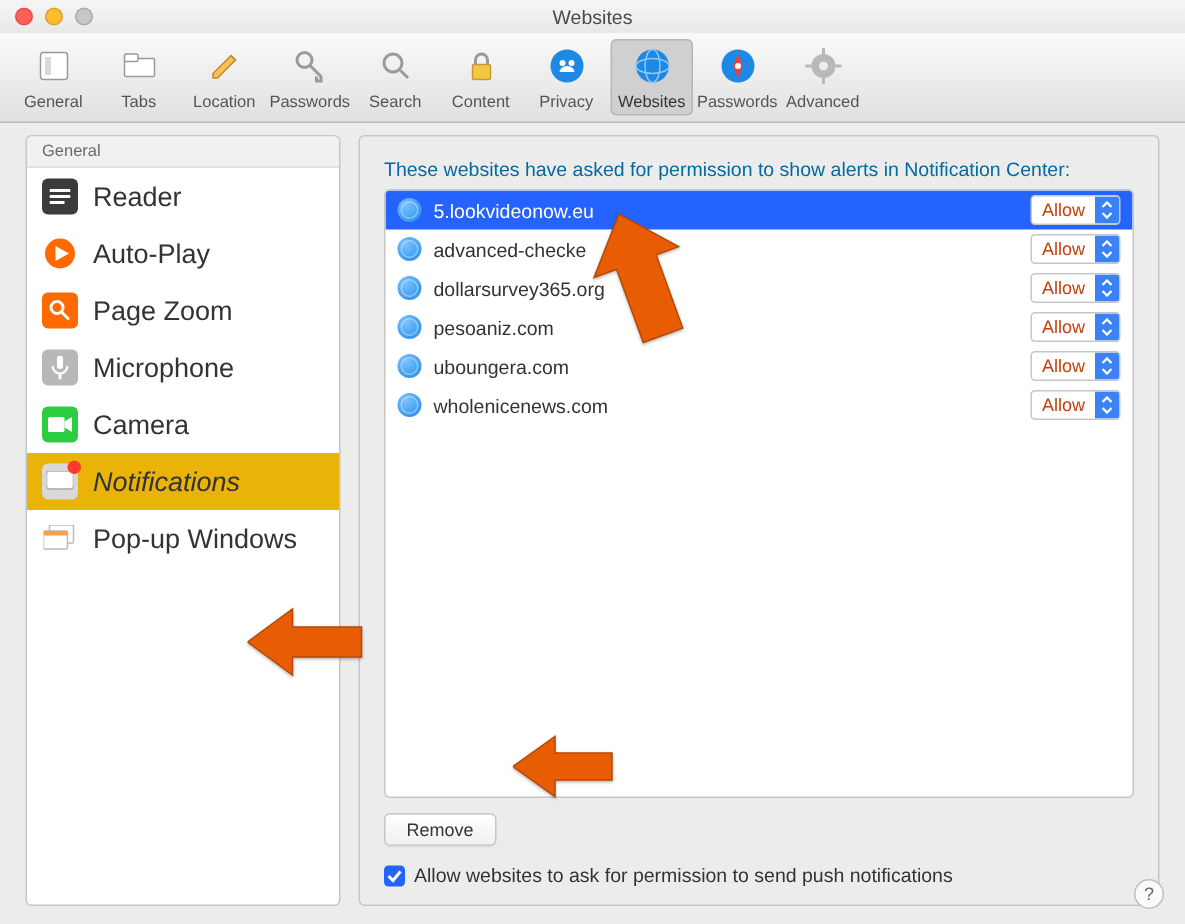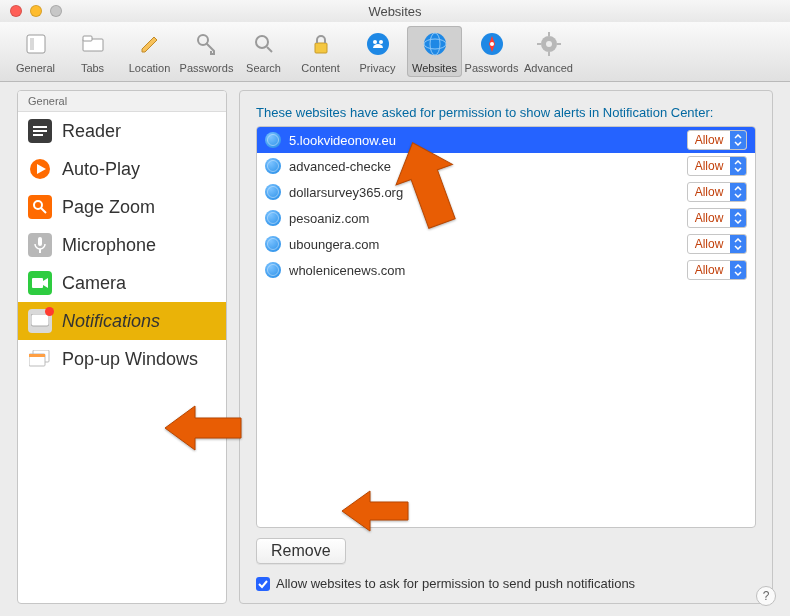--- a/index.html
+++ b/index.html
@@ -38,21 +38,21 @@
   .row.selected { background:#2563ff; color:#fff; }
   .globe { width:16px; height:16px; border-radius:50%; background: radial-gradient(circle at 35% 30%, #7cc3ff, #1e88e5); margin-right:8px; flex-shrink:0; position:relative; }
   .globe::before { content:""; position:absolute; inset:2px; border:1px solid rgba(255,255,255,0.4); border-radius:50%; }
   .site { flex:1; }
   .perm { width:60px; height:20px; background:#fff; border:1px solid #c6c6c6; border-radius:3px; display:flex; overflow:hidden; }
   .perm-label { flex:1; font-size:12px; color:#c2410c; display:flex; align-items:center; justify-content:center;text-align:right; }
   .perm-caret { width:16px; background:#3b82f6; display:flex; align-items:center; justify-content:center; }
   .perm-caret svg { width:8px; height:12px; }
 
   .bottom-controls { display:flex; align-items:center; gap:12px; padding-top:10px; flex-direction:column; align-items:flex-start; }
-  .btn { background:linear-gradient(#ffffff,#f0f0f0); border:1px solid #c6c6c6; border-radius:4px; padding:3px 14px; font-size:16px; color:#333; box-shadow:0 1px 0 rgba(0,0,0,0.05); cursor:default; }
+  .btn { background:linear-gradient(#ffffff,#f0f0f0); border:1px solid #c6c6c6; border-radius:4px; padding:3px 14px; font-size:12px; color:#333; box-shadow:0 1px 0 rgba(0,0,0,0.05); cursor:default; }
   .checkbox-row { display:flex; align-items:center; gap:6px; font-size:13px; color:#333;text-align:right; }
   .chk { width:14px; height:14px; border-radius:3px; background:#2563ff; display:flex; align-items:center; justify-content:center; }
 
   .help { position:absolute; right:14px; bottom:10px; width:20px; height:20px; border-radius:50%; border:1px solid #bfbfbf; background:#fafafa; display:flex; align-items:center; justify-content:center; font-size:12px; color:#666; }
 
   
   .arrow { position:absolute; pointer-events:none; }
   .arrow svg { filter: drop-shadow(0 1px 1px rgba(0,0,0,0.3)); }
 
   

